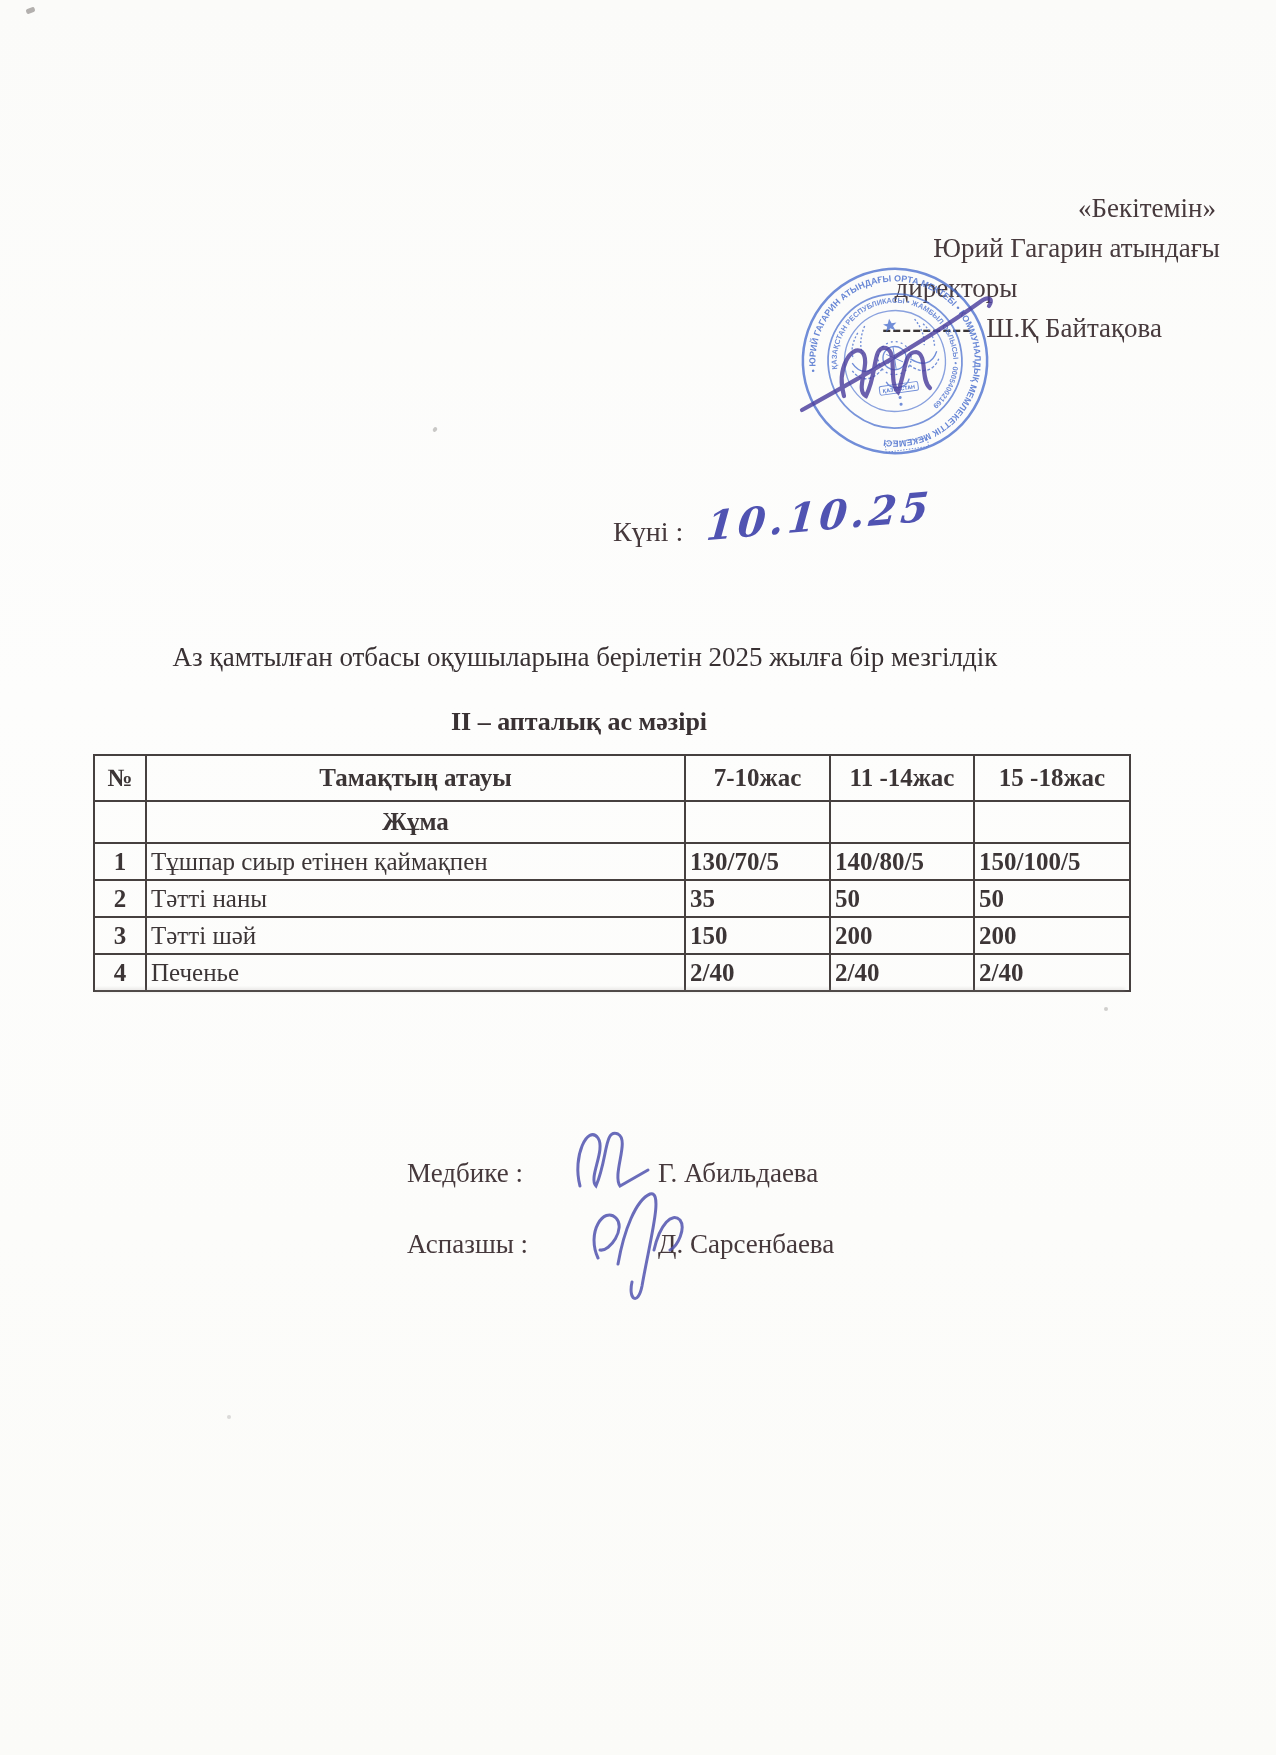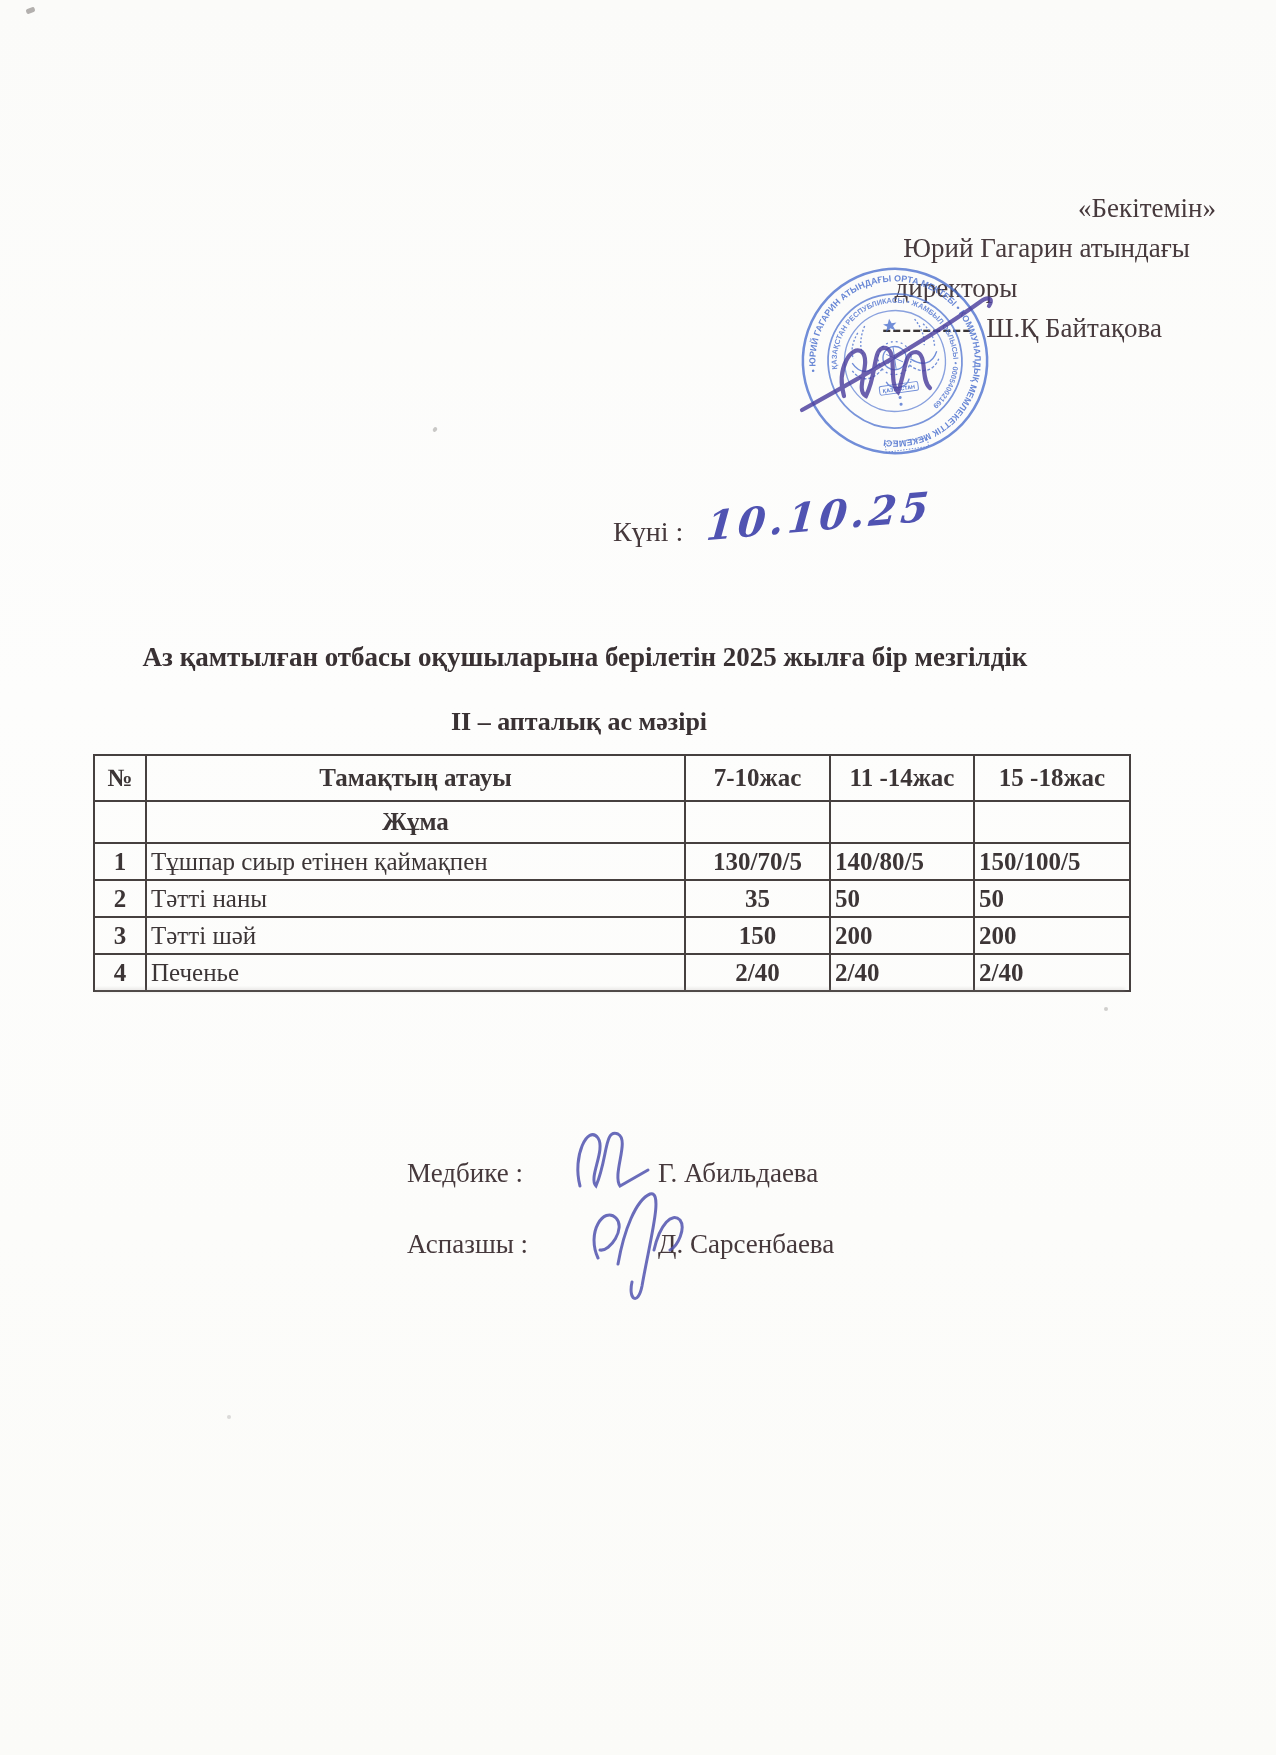--- a/index.html
+++ b/index.html
@@ -6,49 +6,49 @@
   body{
     width:1276px;height:1755px;position:relative;overflow:hidden;
     background:#fcfcfa;
     font-family:"Liberation Serif","DejaVu Serif",serif;
     color:#443a3c;
   }
   .page{position:absolute;inset:0;background:linear-gradient(180deg,#fbfbf9 0%,#fdfdfc 40%,#fbfbf8 100%);}
   
   .approval{position:absolute;top:188px;right:0;width:640px;text-align:right;font-size:27px;line-height:40px;color:#473a3d;}
   .ap-l1{padding-right:60px;}
-  .ap-l2{padding-right:86px;}
+  .ap-l2{padding-right:56px;}
   .ap-l3{padding-right:54px;}
   .ap-l4{text-align:center;}
   .ap-l5{padding-right:114px;}
   .dashes{color:#3a3536;letter-spacing:1px;margin-right:14px;font-weight:bold;}
   
   .stamp{position:absolute;left:794px;top:264px;width:202px;height:194px;transform:rotate(-8deg);opacity:.92;}
   .sig-over{position:absolute;left:740px;top:260px;width:320px;height:200px;}
   
   .date-label{position:absolute;left:613px;top:516px;font-size:28px;color:#46393c;}
   .hand-date{
     position:absolute;left:706px;top:492px;width:230px;
     font-family:"DejaVu Serif",serif;font-style:italic;font-weight:bold;
     font-size:40px;color:#5053b2;letter-spacing:4px;
     transform:rotate(-5deg) skewX(-10deg);
   }
   
-  .doc-title{position:absolute;left:0;top:642px;width:1170px;text-align:center;font-size:27px;font-weight:bold;color:#393133;}
+  .doc-title{position:absolute;left:0;top:642px;width:1170px;text-align:center;font-size:27px;font-weight:normal;color:#393133;}
   .doc-subtitle{position:absolute;left:0;top:707px;width:1110px;text-align:center;font-size:26px;font-weight:bold;color:#393133;padding-left:24px;}
   
   table.menu{position:absolute;left:93px;top:754px;width:1036px;border-collapse:collapse;table-layout:fixed;font-size:25px;color:#3c3536;}
   table.menu td{border:2px solid #46403f;padding:0 4px;vertical-align:middle;overflow:hidden;white-space:nowrap;}
   table.menu tr.hdr td{font-weight:bold;text-align:center;height:44px;}
   table.menu tr.day td{height:40px;}
   table.menu tr.data td{height:35px;}
   td.num{text-align:center;font-weight:bold;}
   td.name{text-align:left;padding-left:12px;}
   td.dayname{text-align:center;font-weight:bold;}
-  td.v1{text-align:center;font-weight:bold;}
+  td.v1{text-align:left;font-weight:bold;}
   td.v2,td.v3{text-align:left;padding-left:14px;font-weight:bold;}
   .table-smudge{position:absolute;left:95px;top:988px;width:1030px;height:4px;background:#9a9694;opacity:.18;filter:blur(1.5px);}
   
   .sig-role{position:absolute;left:407px;font-size:27px;color:#46393c;}
   .sig-name{position:absolute;left:658px;font-size:27px;color:#46393c;}
   .r1{top:1158px;}
   .r2{top:1229px;}
   .sig-ink{position:absolute;left:540px;top:1100px;width:200px;height:220px;}
   
   .speck{position:absolute;border-radius:50%;background:#6b6664;}

